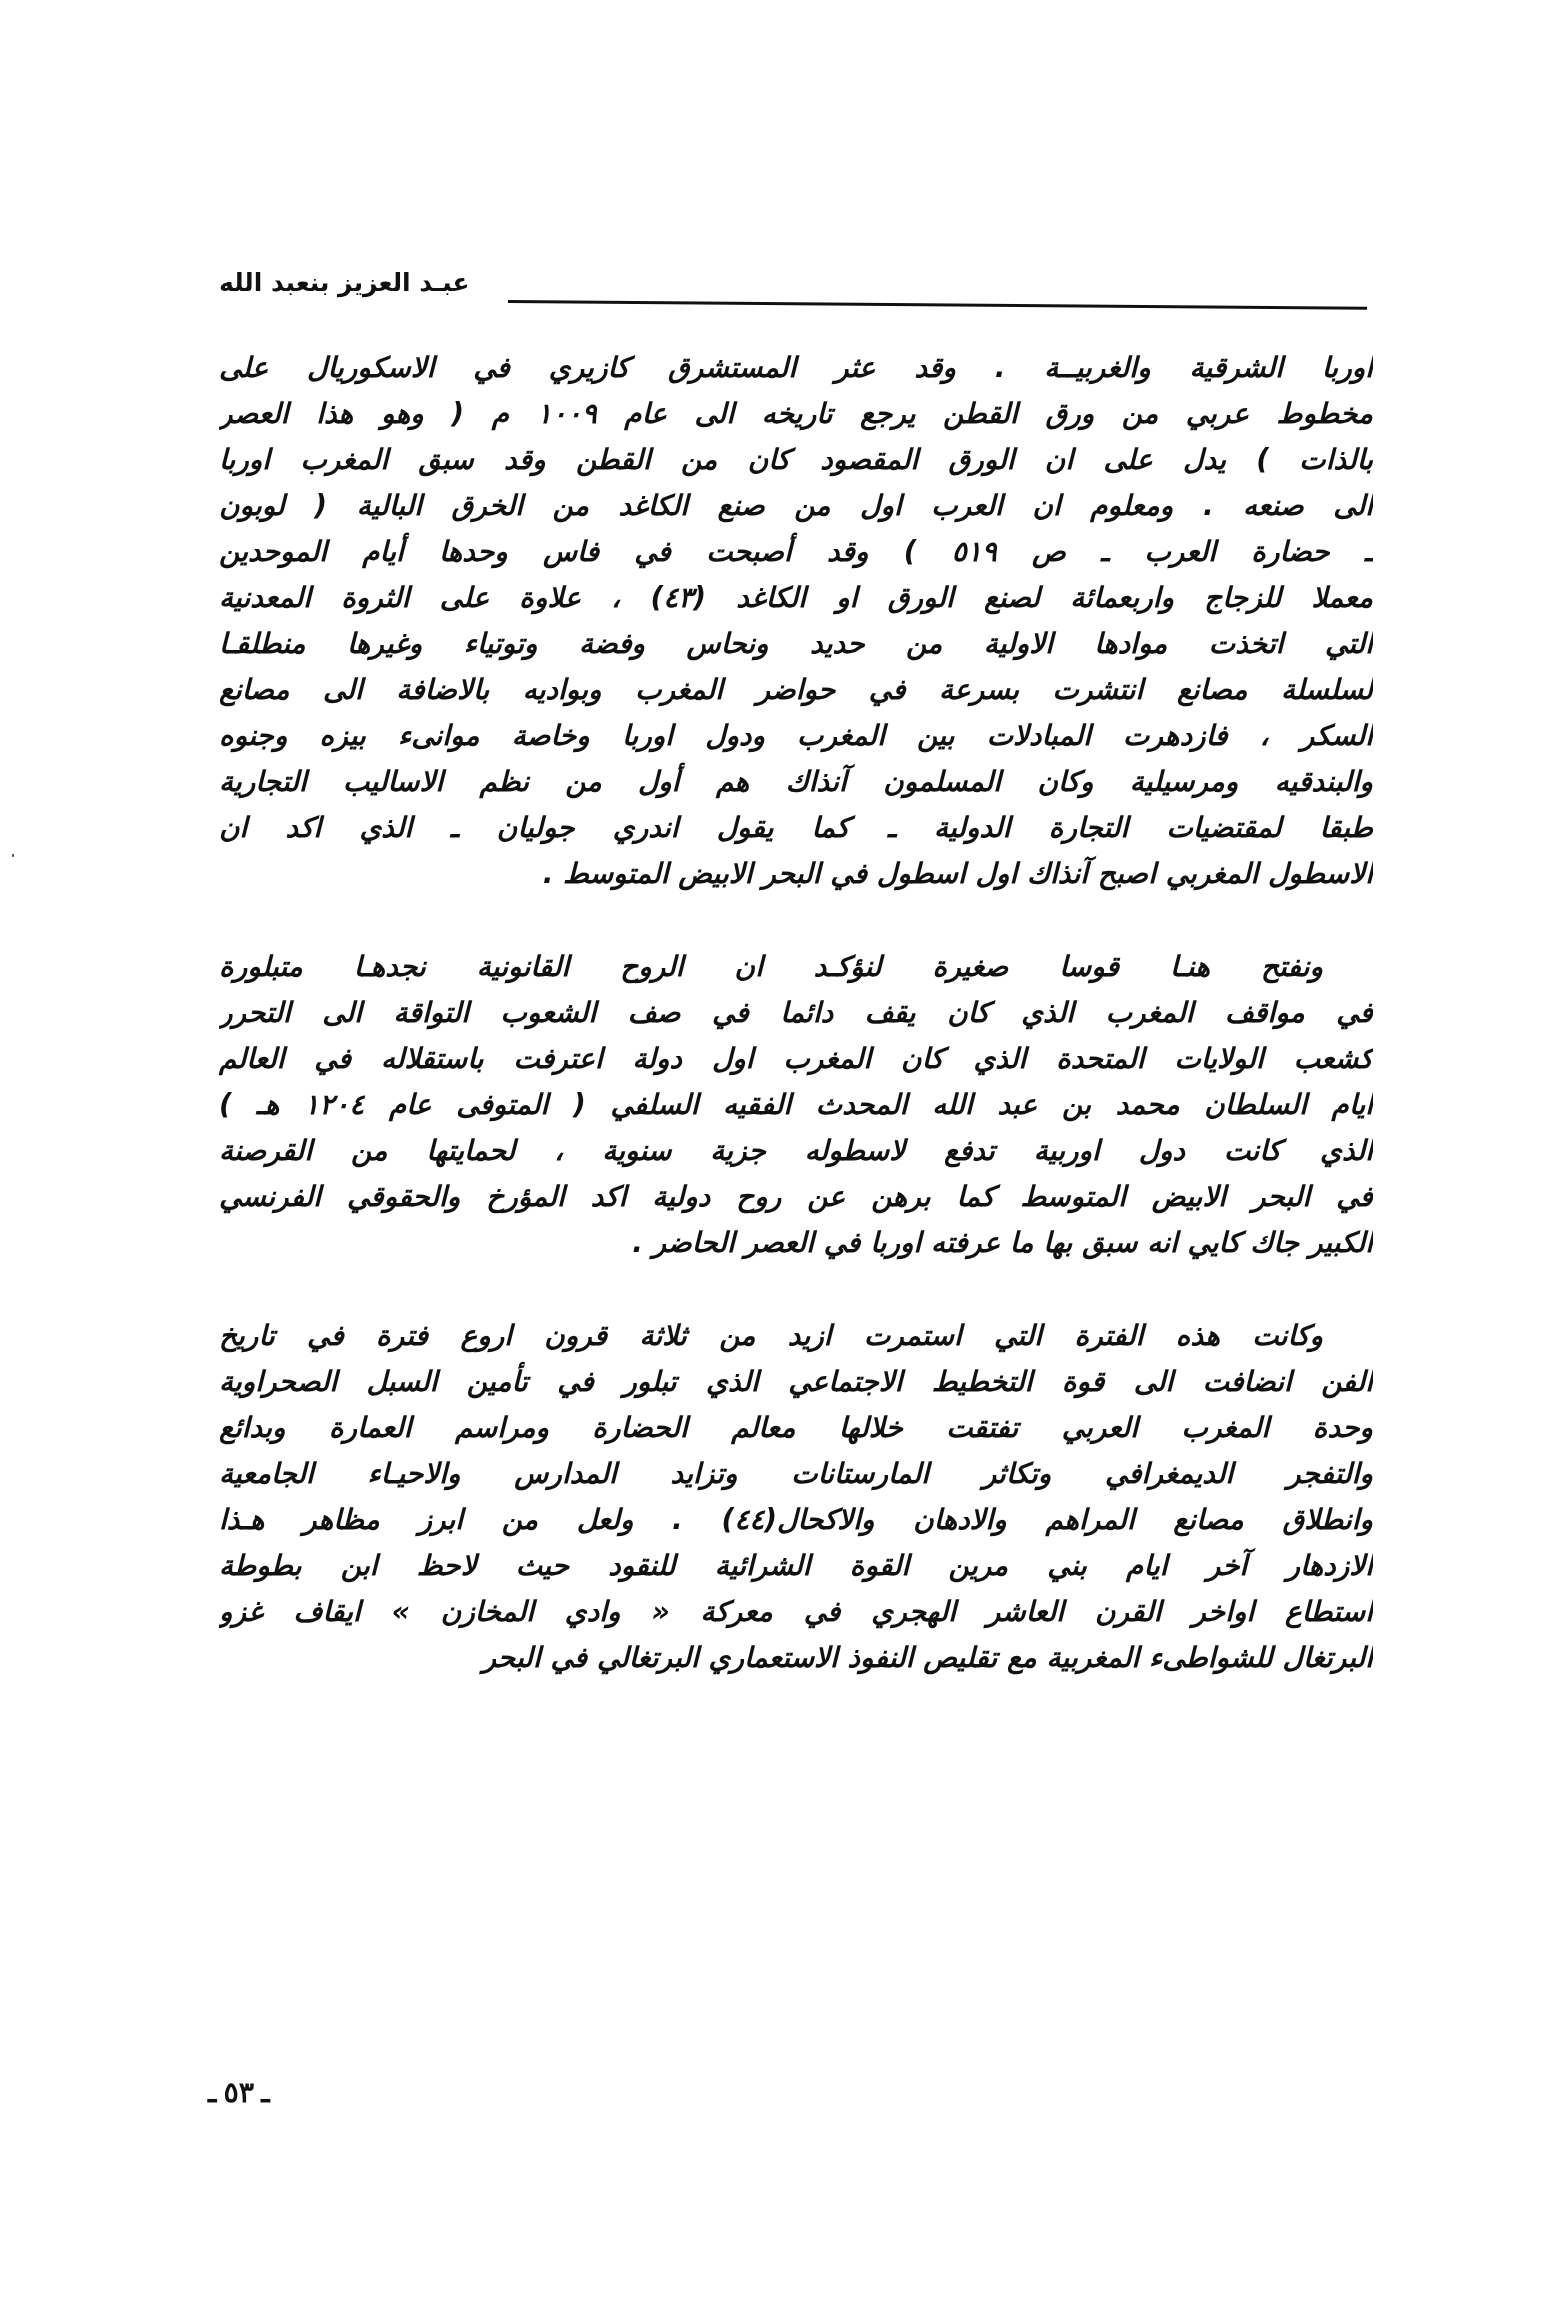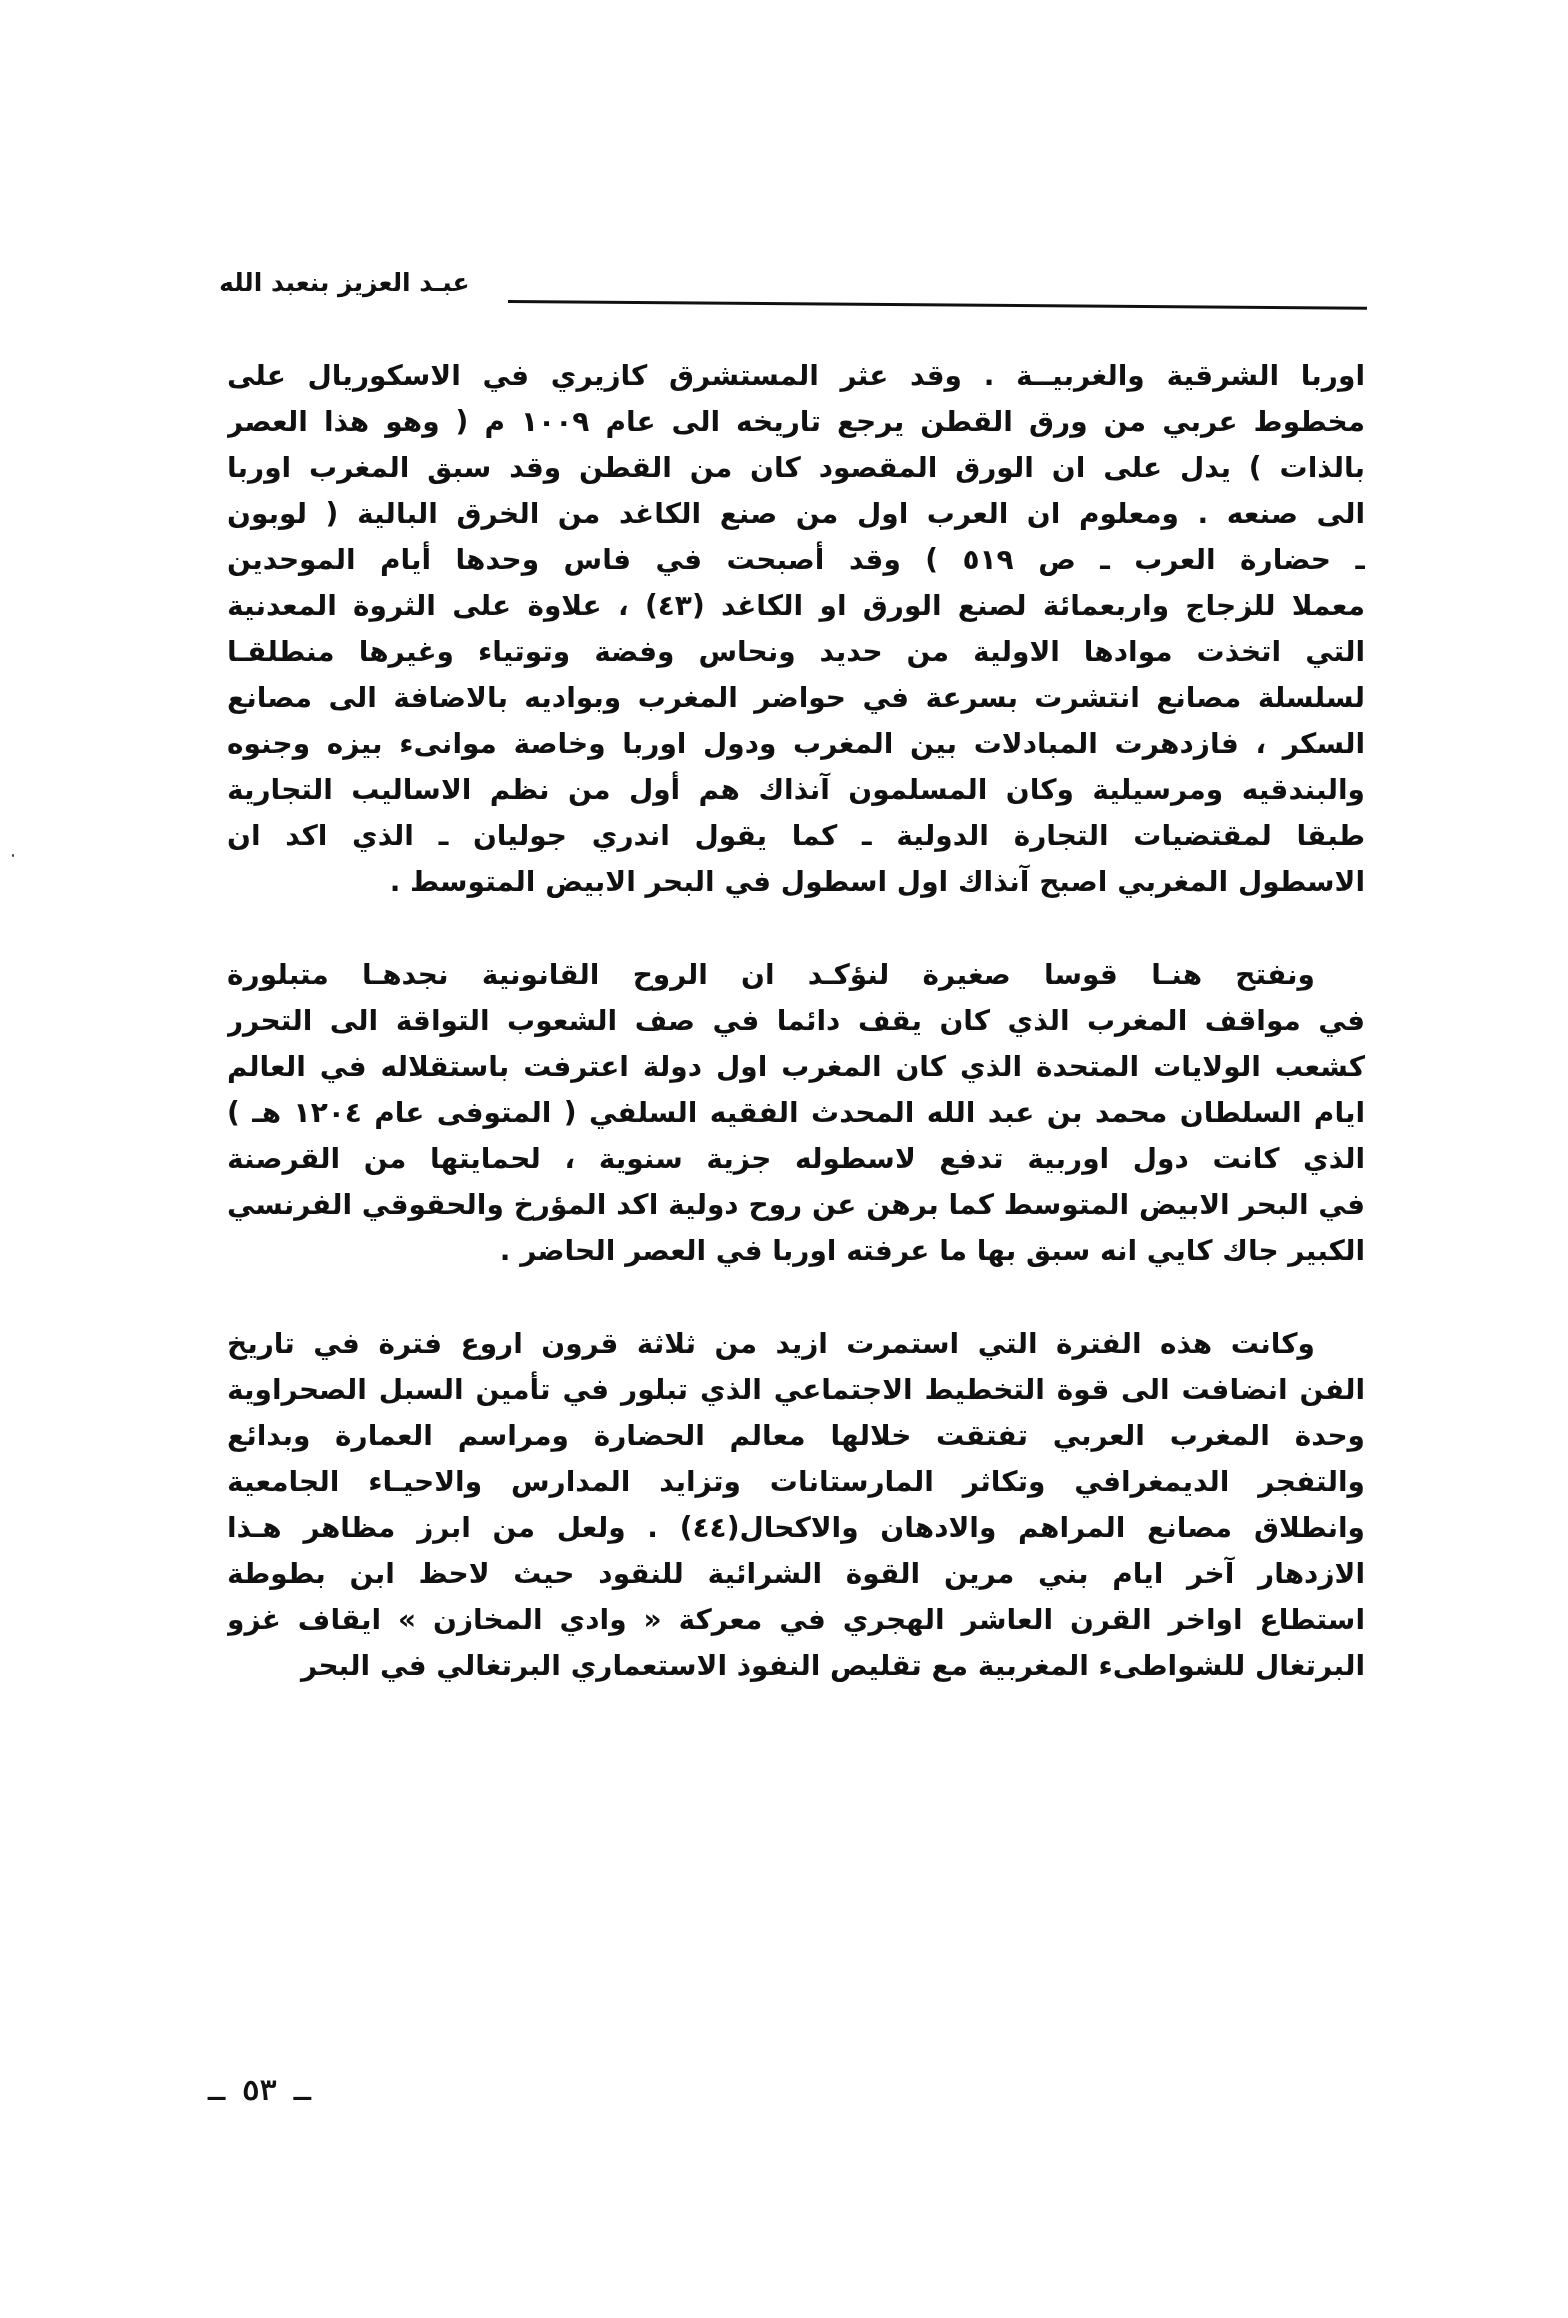--- a/index.html
+++ b/index.html
@@ -55,23 +55,24 @@
       left: 219px;
       top: 345px;
       width: 1154px;
       direction: rtl;
       font-family: "DejaVu Sans", sans-serif;
       font-weight: bold;
       font-size: 28px;
       line-height: 46px;
     }
     .para {
-      margin: 8px;
+      margin: 0;
       text-align: justify;
       text-align-last: right;
+      font-style: italic;
     }
     .line {
       display: block;
       white-space: nowrap;
       text-align: justify;
       text-align-last: justify;
       overflow: hidden;
     }
     .line.last {
       text-align-last: right;
@@ -80,21 +81,21 @@
       margin-top: 47px;
     }
     .para.indent .line:first-child {
       padding-right: 50px;
     }
     .page-number {
       position: absolute;
       left: 208px;
       top: 2076px;
       direction: ltr;
-      font-family: Liberation Mono, monospace;
+      font-family: Liberation Serif, serif;
       font-weight: bold;
       font-size: 28.5px;
       line-height: 34px;
       white-space: nowrap;
     }
     .speck {
       position: absolute;
       left: 11.7px;
       top: 854px;
       width: 2.5px;

